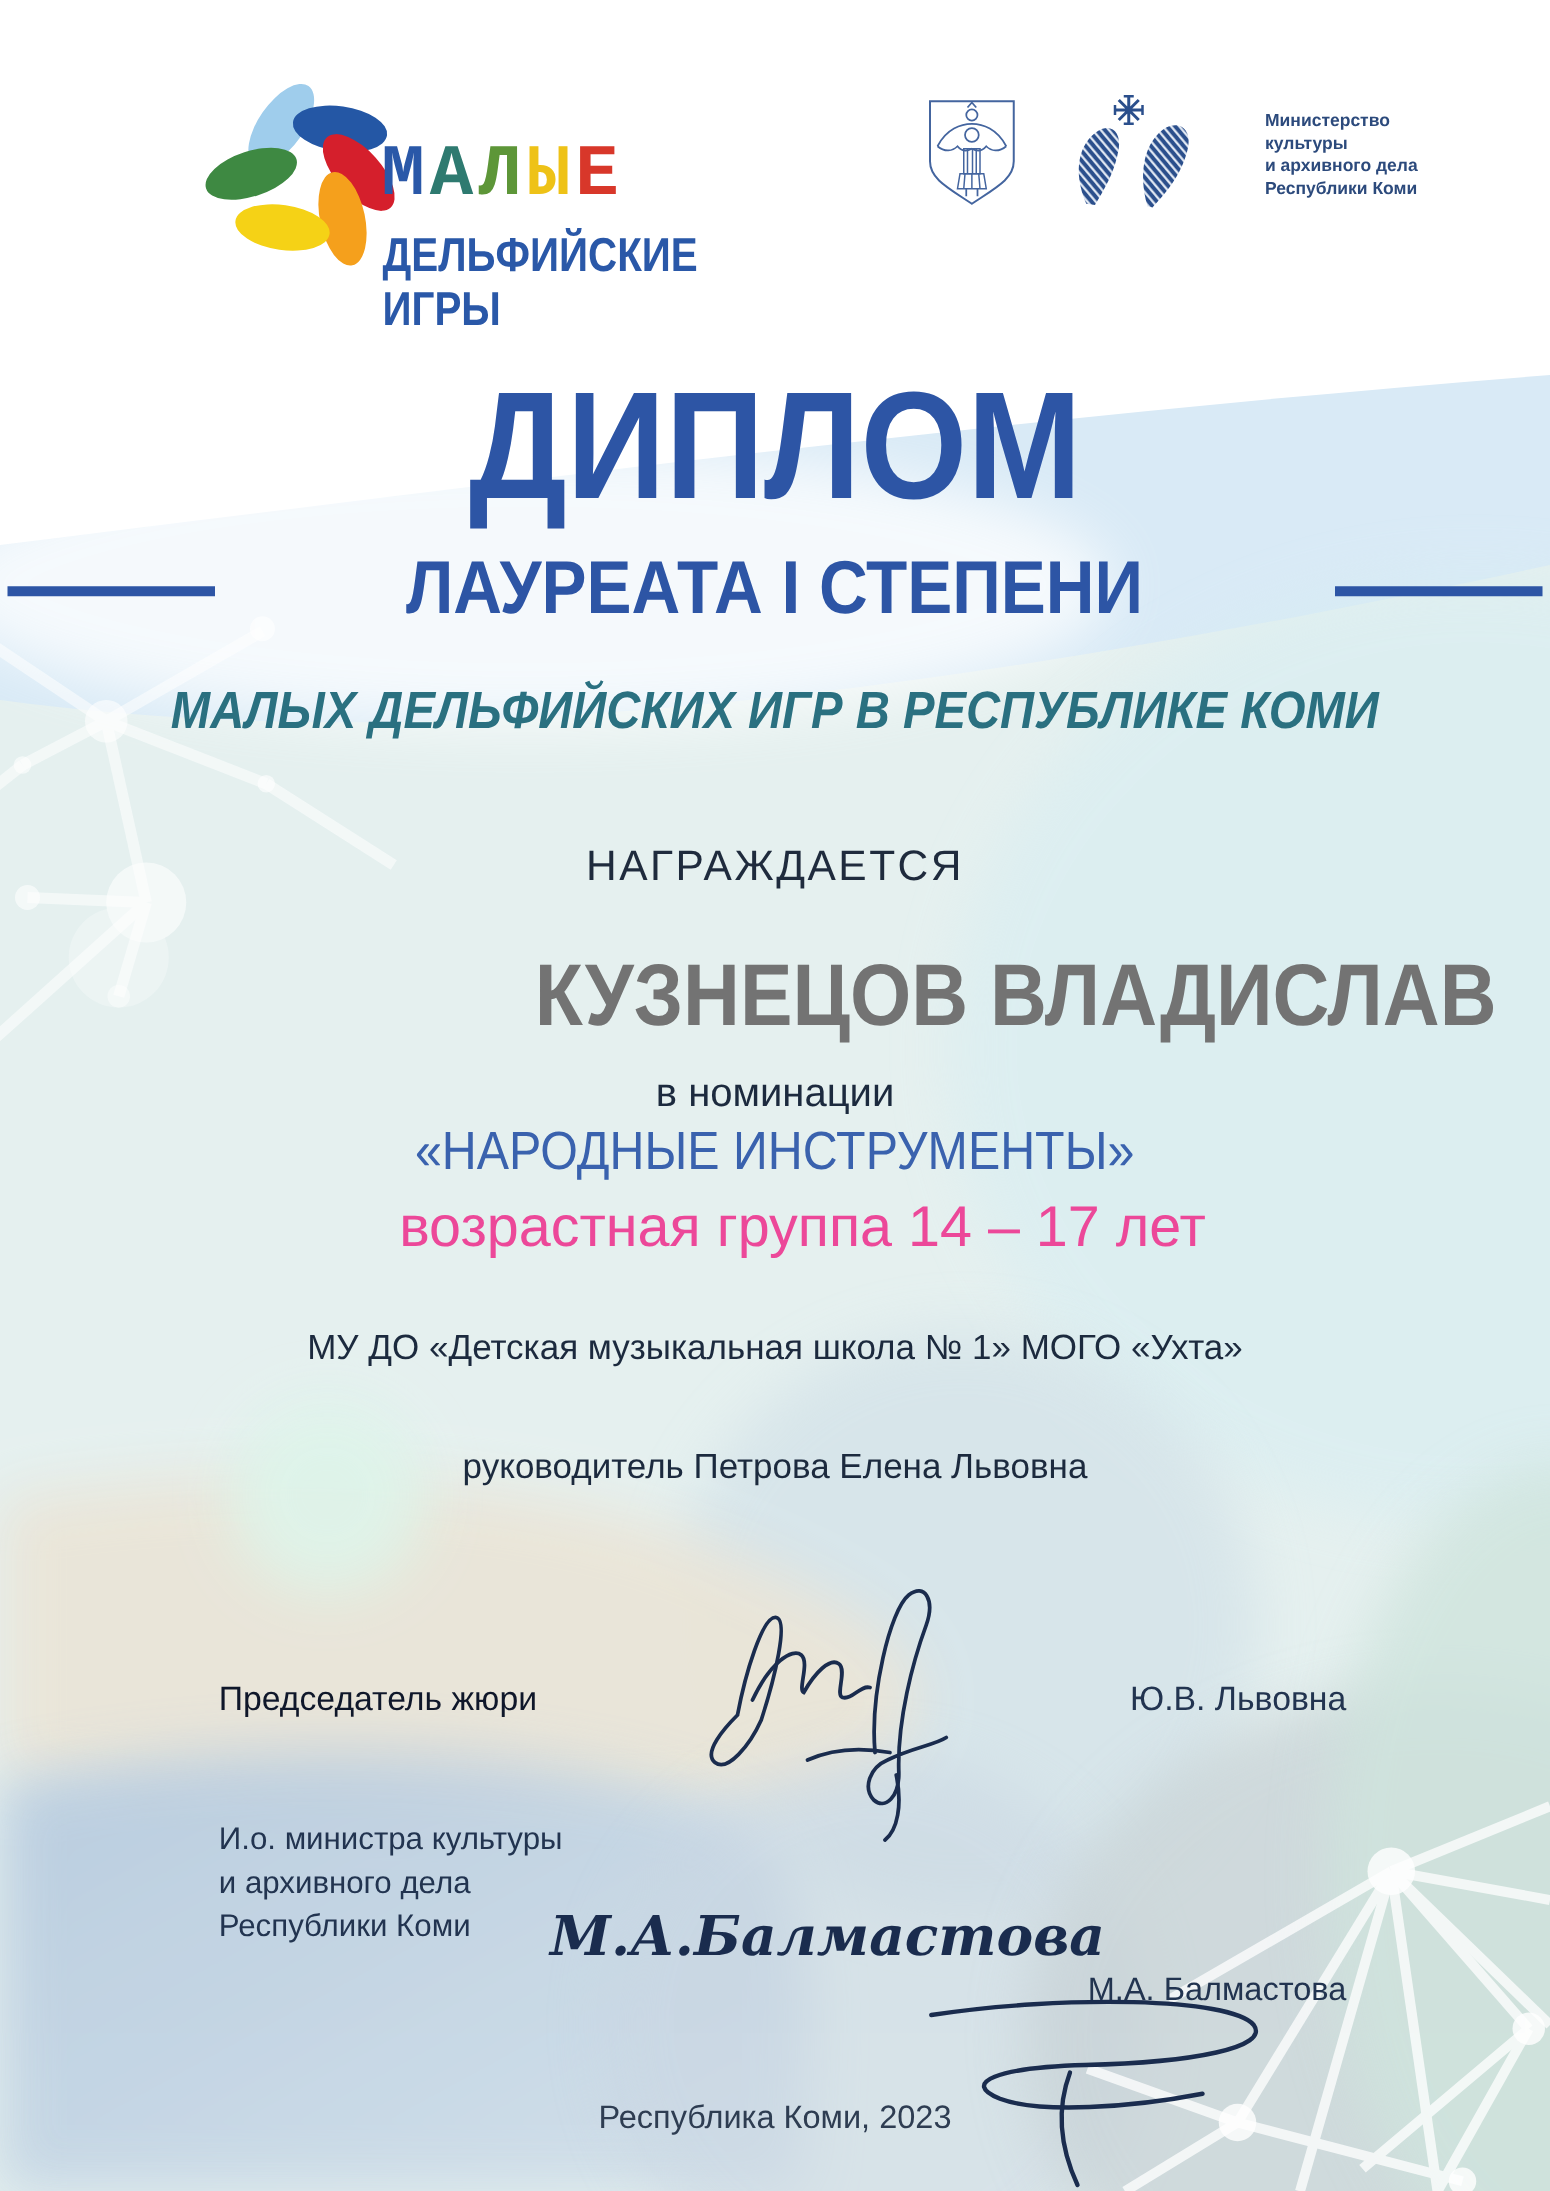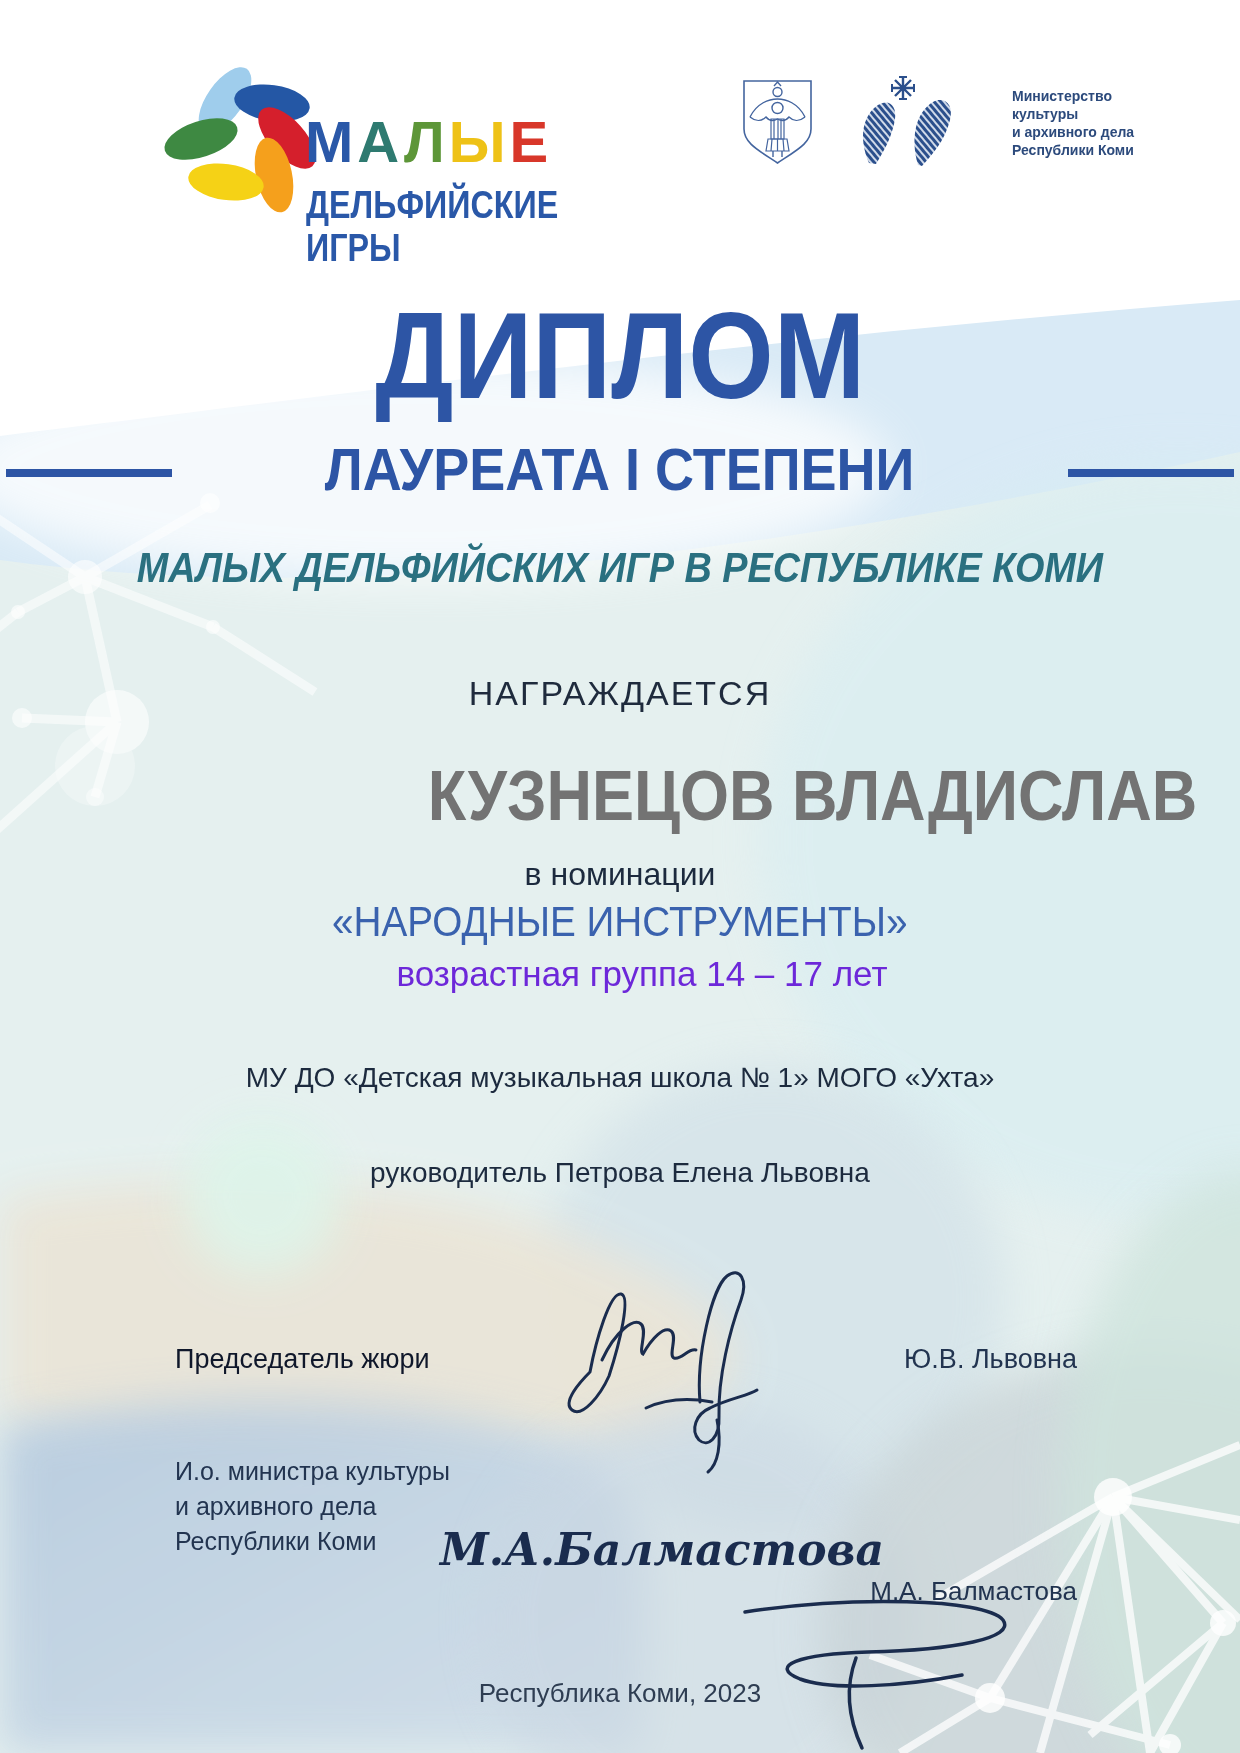--- a/index.html
+++ b/index.html
@@ -7,38 +7,38 @@
     position:relative; width:1240px; height:1753px; overflow:hidden;
     background:#ffffff; font-family:"Liberation Sans",sans-serif;
   }
   .bg{position:absolute;left:0;top:0;z-index:0;}
   .abs{position:absolute;z-index:1;}
   .ctr{left:0;right:0;text-align:center;}
   .cond{display:inline-block;transform:scaleX(.9);transform-origin:center;}
   .condL{display:inline-block;transform:scaleX(.85);transform-origin:left;}
 
   
-  .wordmark{left:305px;top:108px;font-size:58px;font-weight:800;letter-spacing:4px;}
+  .wordmark{left:305px;top:108px;font-size:58px;font-weight:800;letter-spacing:4px;font-family:Liberation Mono, monospace;}
   .logo-l2{left:306px;top:184px;font-size:38px;font-weight:800;color:#2a58a8;white-space:nowrap;}
   .logo-l3{left:306px;top:227px;font-size:38px;font-weight:800;color:#2a58a8;}
   .ministry-text{left:975px;top:87px;font-size:14px;line-height:18px;color:#2c4a7c;font-weight:700;}
   .ministry-text div{white-space:nowrap;margin-left:37px;}
 
   
   .title{top:295px;font-size:122px;font-weight:800;color:#2d55a5;line-height:1;}
   .subtitle{top:440px;font-size:60px;font-weight:800;color:#2d55a5;line-height:1;}
   .rule{position:absolute;top:469px;height:8px;background:#2d55a5;z-index:1;}
   .rule.left{left:6px;width:166px;}
   .rule.right{right:6px;width:166px;}
   .event{top:547px;font-size:42px;font-weight:800;font-style:italic;color:#2a7080;line-height:1;}
   .award-label{top:674px;font-size:34px;font-weight:500;color:#1f2b3d;letter-spacing:2px;}
   .recipient{top:761px;font-size:70px;font-weight:800;color:#737373;line-height:1;text-align:right;}
   .nom-intro{top:856px;font-size:32px;color:#1c2a3e;}
   .nom-title{top:900px;font-size:43px;font-weight:400;color:#3a62ae;line-height:1;}
-  .nom-age{top:954px;font-size:35px;color:#6d28d9;padding-left:44px;}
+  .nom-age{top:954px;font-size:46px;color:#ec4899;padding-left:44px;}
   .school{top:1062px;font-size:28px;color:#1c2a3e;}
   .mentor{top:1157px;font-size:28px;color:#1c2a3e;}
 
   
   .role1{left:175px;top:1344px;font-size:27px;color:#0f172a;}
   .name1{right:163px;top:1344px;font-size:27px;color:#223450;text-align:right;}
   .role2{left:175px;top:1454px;font-size:25px;line-height:35px;color:#223450;}
   .name2{right:163px;top:1576px;font-size:26px;color:#223450;text-align:center;}
   .script-sig{left:440px;top:1524px;width:330px;text-align:center;
     font-family:"DejaVu Serif",serif;font-style:italic;font-weight:700;

